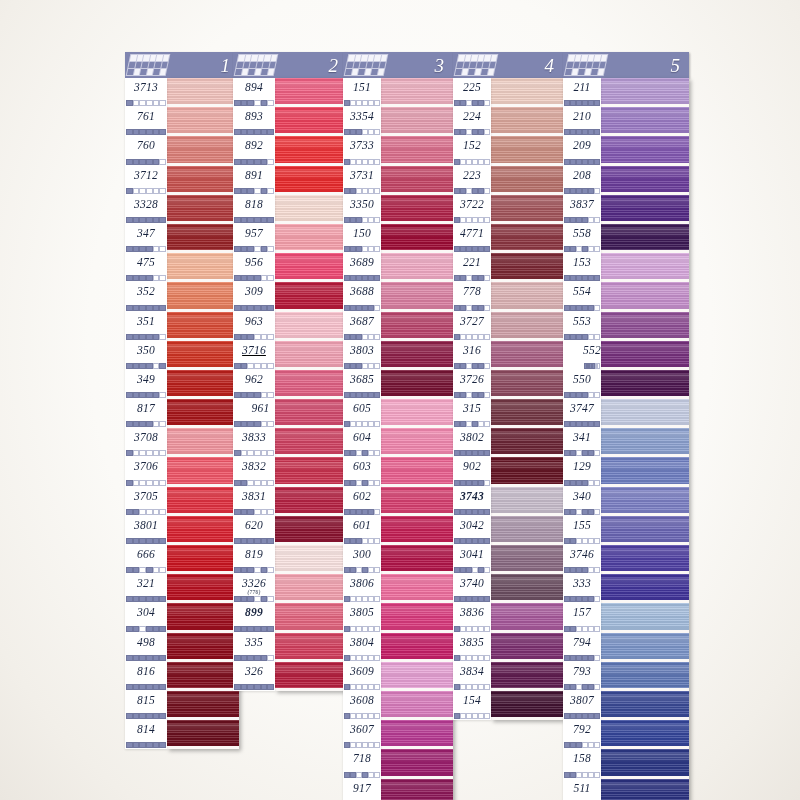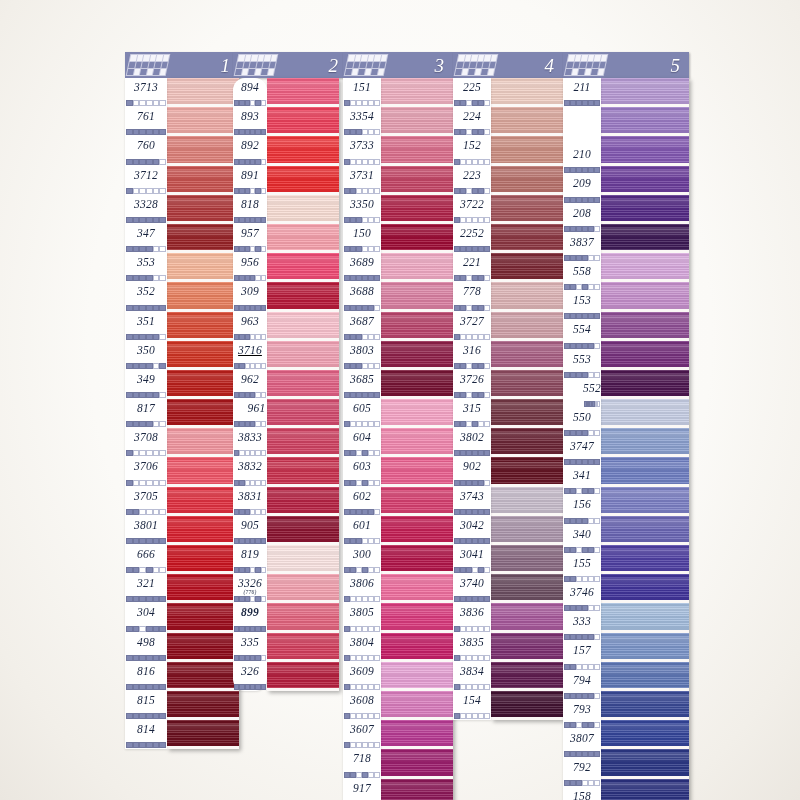--- a/index.html
+++ b/index.html
@@ -238,21 +238,21 @@
             <div class="meter">
               <i class="on"></i>
               <i class="on"></i>
               <i class="on"></i>
               <i class="on"></i>
               <i></i>
               <i></i>
             </div>
           </div>
           <div class="entry" style="height: 29.2px;">
-            <div class="entry-code">353</div>
+            <div class="entry-code">475</div>
             <div class="meter">
               <i class="on"></i>
               <i class="on"></i>
               <i class="on"></i>
               <i class="on"></i>
               <i></i>
               <i></i>
             </div>
           </div>
           <div class="entry" style="height: 29.2px;">
@@ -571,21 +571,21 @@
             <i></i>
             <i class="on"></i>
             <i></i>
             <i class="on"></i>
             <i></i>
           </span>
         </span>
         <span class="col-number">2</span>
       </div>
       <div class="col-body">
-        <div class="label-strip" style="width: 34px; border-radius: 12px;">
+        <div class="label-strip" style="width: 42px;">
           <div class="entry" style="height: 29.2px;">
             <div class="entry-code">894</div>
             <div class="meter">
               <i class="on"></i>
               <i class="on"></i>
               <i class="on"></i>
               <i></i>
               <i class="on"></i>
               <i></i>
             </div>
@@ -738,21 +738,21 @@
             <div class="meter">
               <i class="on"></i>
               <i class="on"></i>
               <i class="on"></i>
               <i></i>
               <i></i>
               <i></i>
             </div>
           </div>
           <div class="entry" style="height: 29.2px;">
-            <div class="entry-code">905</div>
+            <div class="entry-code">620</div>
             <div class="meter">
               <i class="on"></i>
               <i class="on"></i>
               <i class="on"></i>
               <i class="on"></i>
               <i class="on"></i>
               <i class="on"></i>
             </div>
           </div>
           <div class="entry" style="height: 29.2px;">
@@ -1421,21 +1421,21 @@
             <div class="meter">
               <i class="on"></i>
               <i></i>
               <i></i>
               <i></i>
               <i></i>
               <i></i>
             </div>
           </div>
           <div class="entry" style="height: 29.2px;">
-            <div class="entry-code">2252</div>
+            <div class="entry-code">4771</div>
             <div class="meter">
               <i class="on"></i>
               <i class="on"></i>
               <i class="on"></i>
               <i class="on"></i>
               <i class="on"></i>
               <i class="on"></i>
             </div>
           </div>
           <div class="entry" style="height: 29.2px;">
@@ -1519,21 +1519,21 @@
             <div class="entry-code">902</div>
             <div class="meter">
               <i class="on"></i>
               <i class="on"></i>
               <i class="on"></i>
               <i class="on"></i>
               <i class="on"></i>
               <i></i>
             </div>
           </div>
-          <div class="entry" style="height: 29.2px;">
+          <div class="entry" style="height: 29.2px; font-weight: bold;">
             <div class="entry-code">3743</div>
             <div class="meter">
               <i class="on"></i>
               <i class="on"></i>
               <i class="on"></i>
               <i class="on"></i>
               <i class="on"></i>
               <i class="on"></i>
             </div>
           </div>
@@ -1761,21 +1761,21 @@
             <div class="entry-code">211</div>
             <div class="meter">
               <i class="on"></i>
               <i class="on"></i>
               <i class="on"></i>
               <i class="on"></i>
               <i class="on"></i>
               <i class="on"></i>
             </div>
           </div>
-          <div class="entry" style="height: 29.2px; margin-top: 38px;">
+          <div class="entry" style="height: 29.2px;">
             <div class="entry-code">210</div>
             <div class="meter">
               <i class="on"></i>
               <i class="on"></i>
               <i class="on"></i>
               <i class="on"></i>
               <i class="on"></i>
               <i class="on"></i>
             </div>
           </div>
@@ -1894,21 +1894,21 @@
             <div class="meter">
               <i class="on"></i>
               <i class="on"></i>
               <i></i>
               <i class="on"></i>
               <i class="on"></i>
               <i></i>
             </div>
           </div>
           <div class="entry" style="height: 29.2px;">
-            <div class="entry-code">156</div>
+            <div class="entry-code">129</div>
             <div class="meter">
               <i class="on"></i>
               <i class="on"></i>
               <i class="on"></i>
               <i class="on"></i>
               <i></i>
               <i></i>
             </div>
           </div>
           <div class="entry" style="height: 29.2px;">

